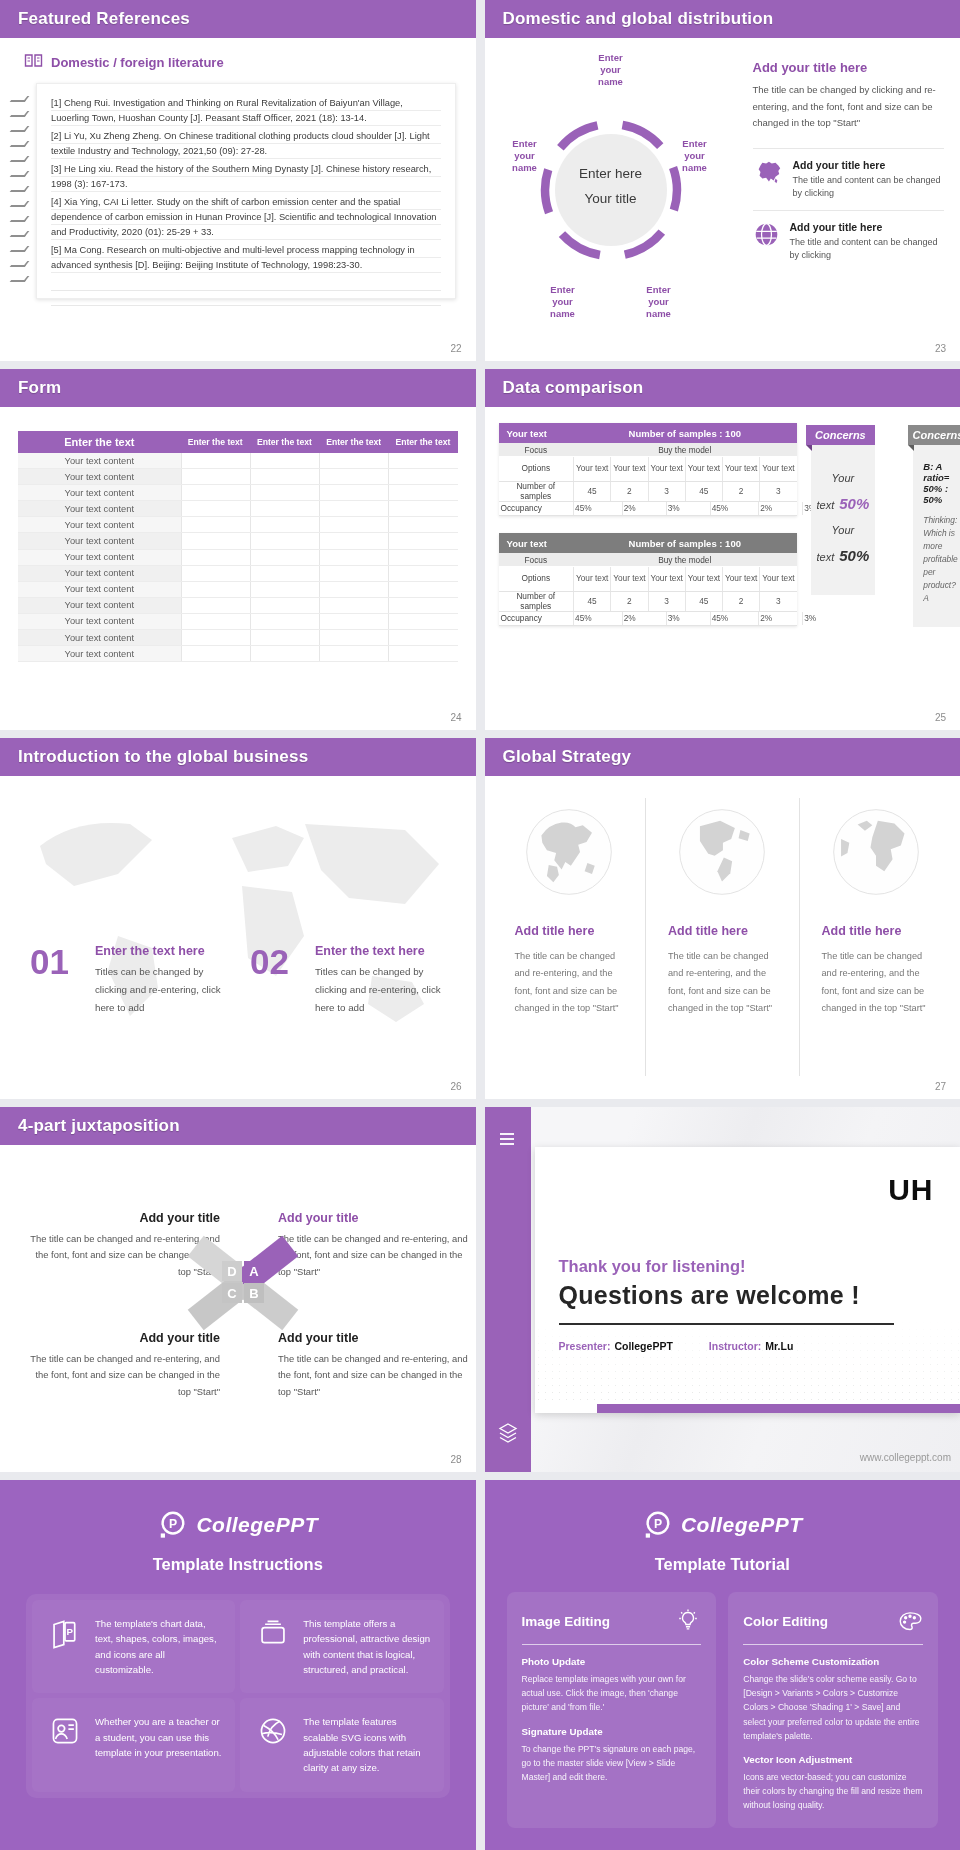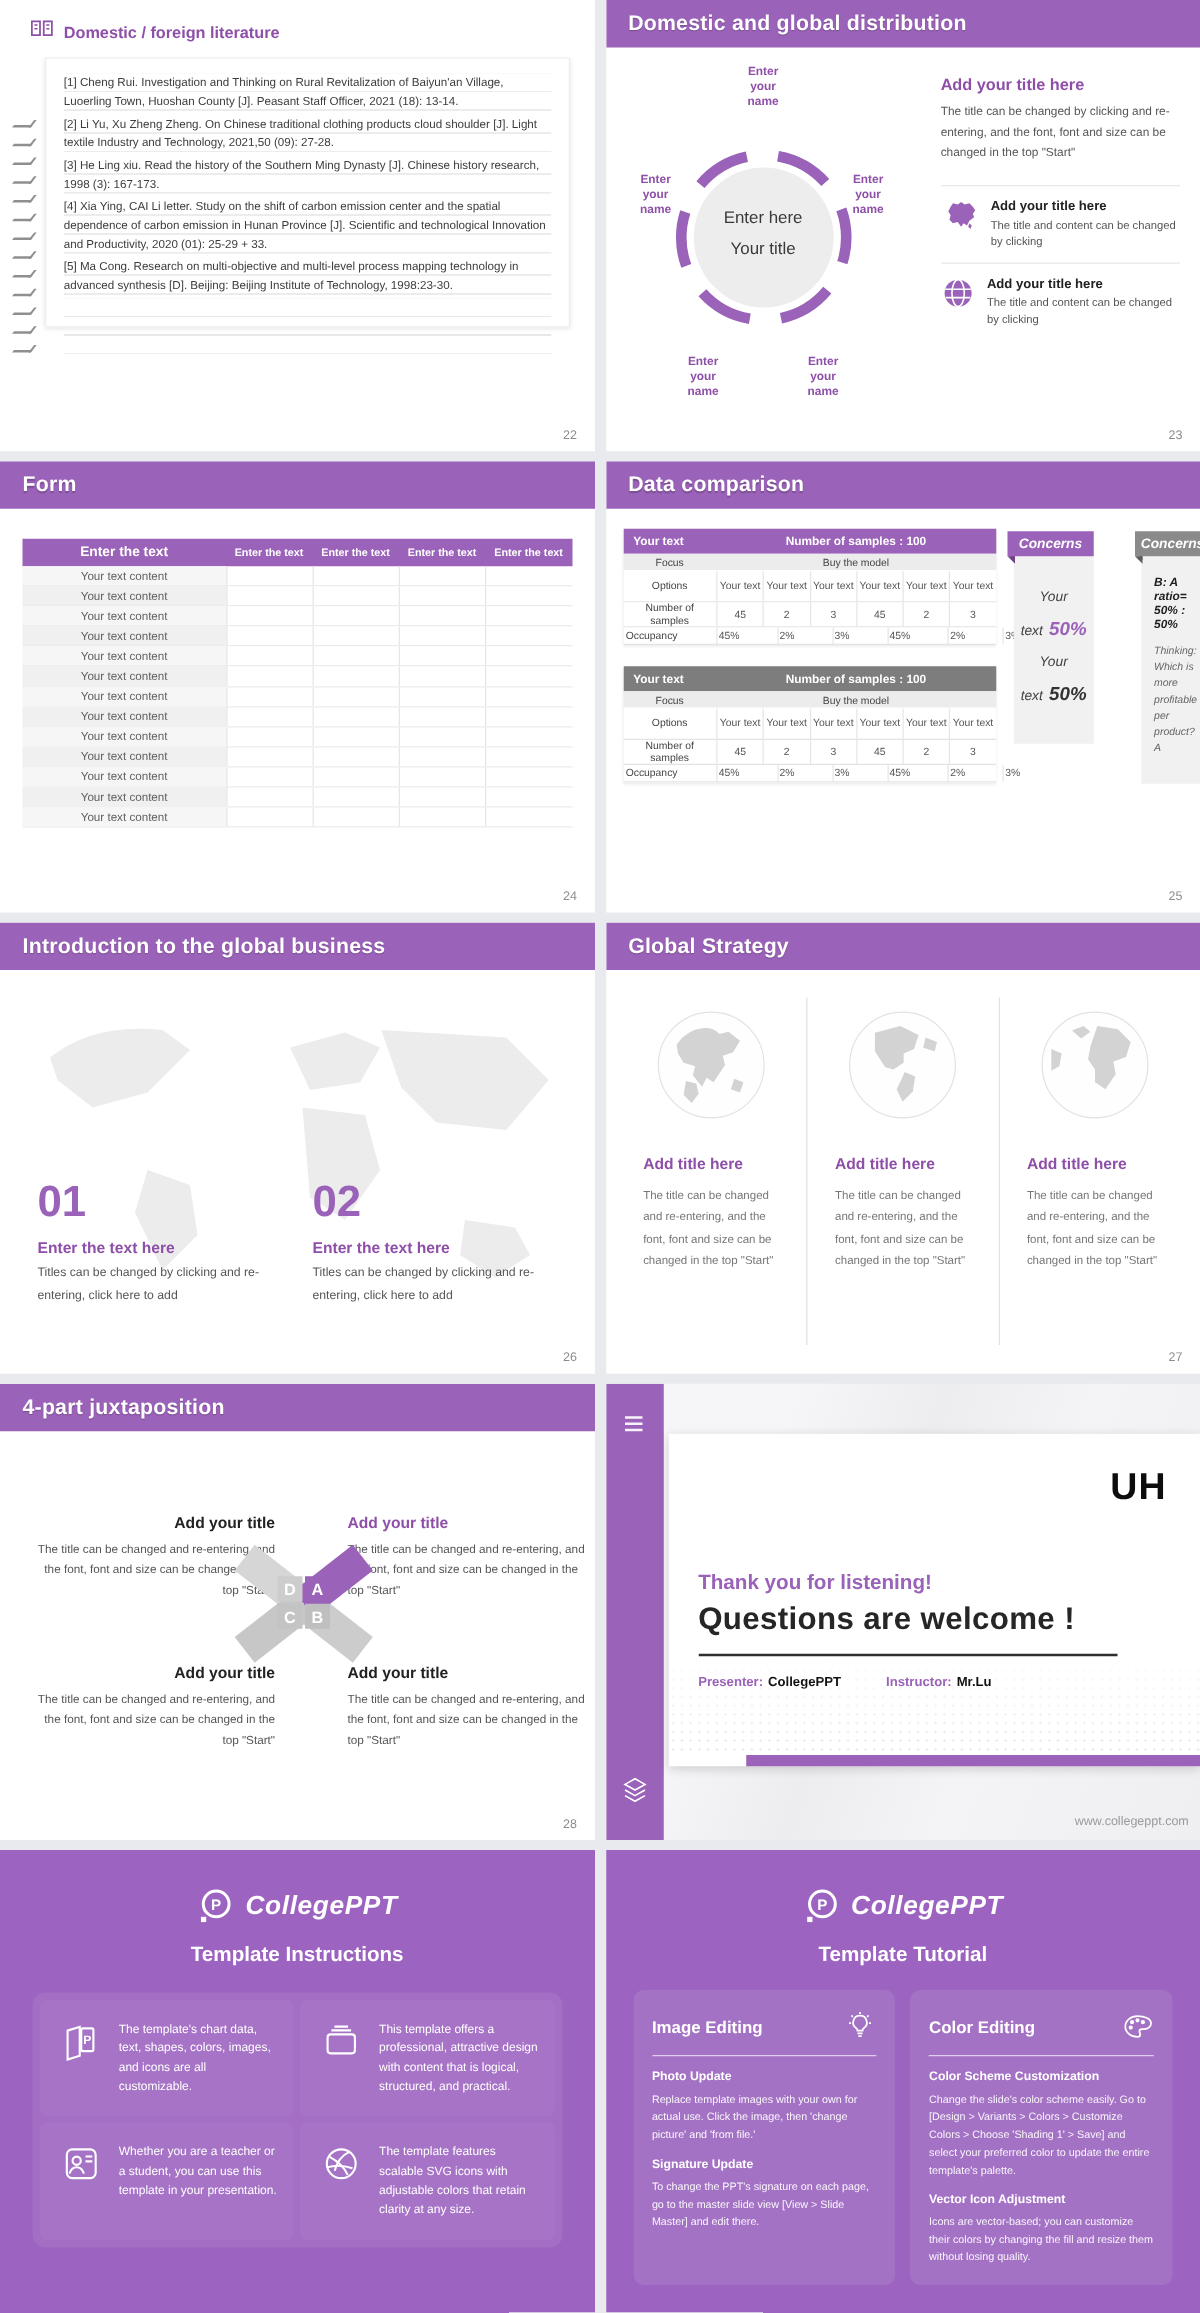--- a/index.html
+++ b/index.html
@@ -90,21 +90,21 @@
   .c1line { font-size:11px; color:#404040; line-height:2; }
   .c1line .val { font-size:15px; font-weight:bold; margin-left:5px; }
   .val-purple { color:#9a62b8; } .val-dark { color:#333; }
   .pb2 { padding:16px 10px 22px; }
   .c2title { font-size:9.5px; font-weight:bold; color:#1f1f1f; margin-bottom:9px; }
   .c2body { font-size:8.4px; color:#666; line-height:1.55; }
 
   
   .gb-content { position:relative; height:323px; }
   .gb-map { position:absolute; left:0; top:0; }
-  .gb-item { position:absolute; top:168px; display:flex; gap:12px; width:205px;flex-direction:column; }
+  .gb-item { position:absolute; top:168px; display:flex; gap:26px; width:205px; }
   .gb-num { font-size:35px; font-weight:bold; color:#9a62b8; line-height:1; }
   .gb-title { font-size:12.5px; font-weight:bold; color:#8e4fa8; margin-bottom:5px; }
   .gb-body { font-size:9.8px; color:#555; line-height:1.85; }
 
   
   .gs-cols { display:flex; padding:22px 8px 0; height:300px; }
   .gs-col { flex:1; padding:0 22px; }
   .gs-col:not(:last-child) { border-right:1px solid #e2e2e2; }
   .gs-globe { display:block; margin:8px auto 26px; }
   .gs-title { font-size:12.5px; font-weight:bold; color:#8e4fa8; margin-bottom:10px; }
@@ -163,20 +163,21 @@
   .tut-rule { border-bottom:1px solid rgba(255,255,255,.65); margin:10px 0 4px; }
   .tut-sec-h { font-size:9.8px; font-weight:bold; margin:11px 0 5px; }
   .tut-sec-b { font-size:8.6px; line-height:1.65; color:rgba(255,255,255,.93); }
 </style>
 </head>
 <body>
 
 <div class="grid">
 
   <div class="slide">
+    <div class="slide-header">Featured References</div>
     <div class="ref-sub">
       <span>
         <svg width="19" height="15" viewBox="0 0 19 15">
             <g fill="none" stroke="#8e4fa8" stroke-width="1.4">
               <path d="M1.5 2h6.5v11H1.5zM11 2h6.5v11H11z"></path>
               <path d="M3.5 5h2.5M3.5 8h2.5M13 5h2.5M13 8h2.5" stroke-width="1.1"></path>
             </g>
           </svg>
       </span>
       <span class="ref-sub-title">Domestic / foreign literature</span>

